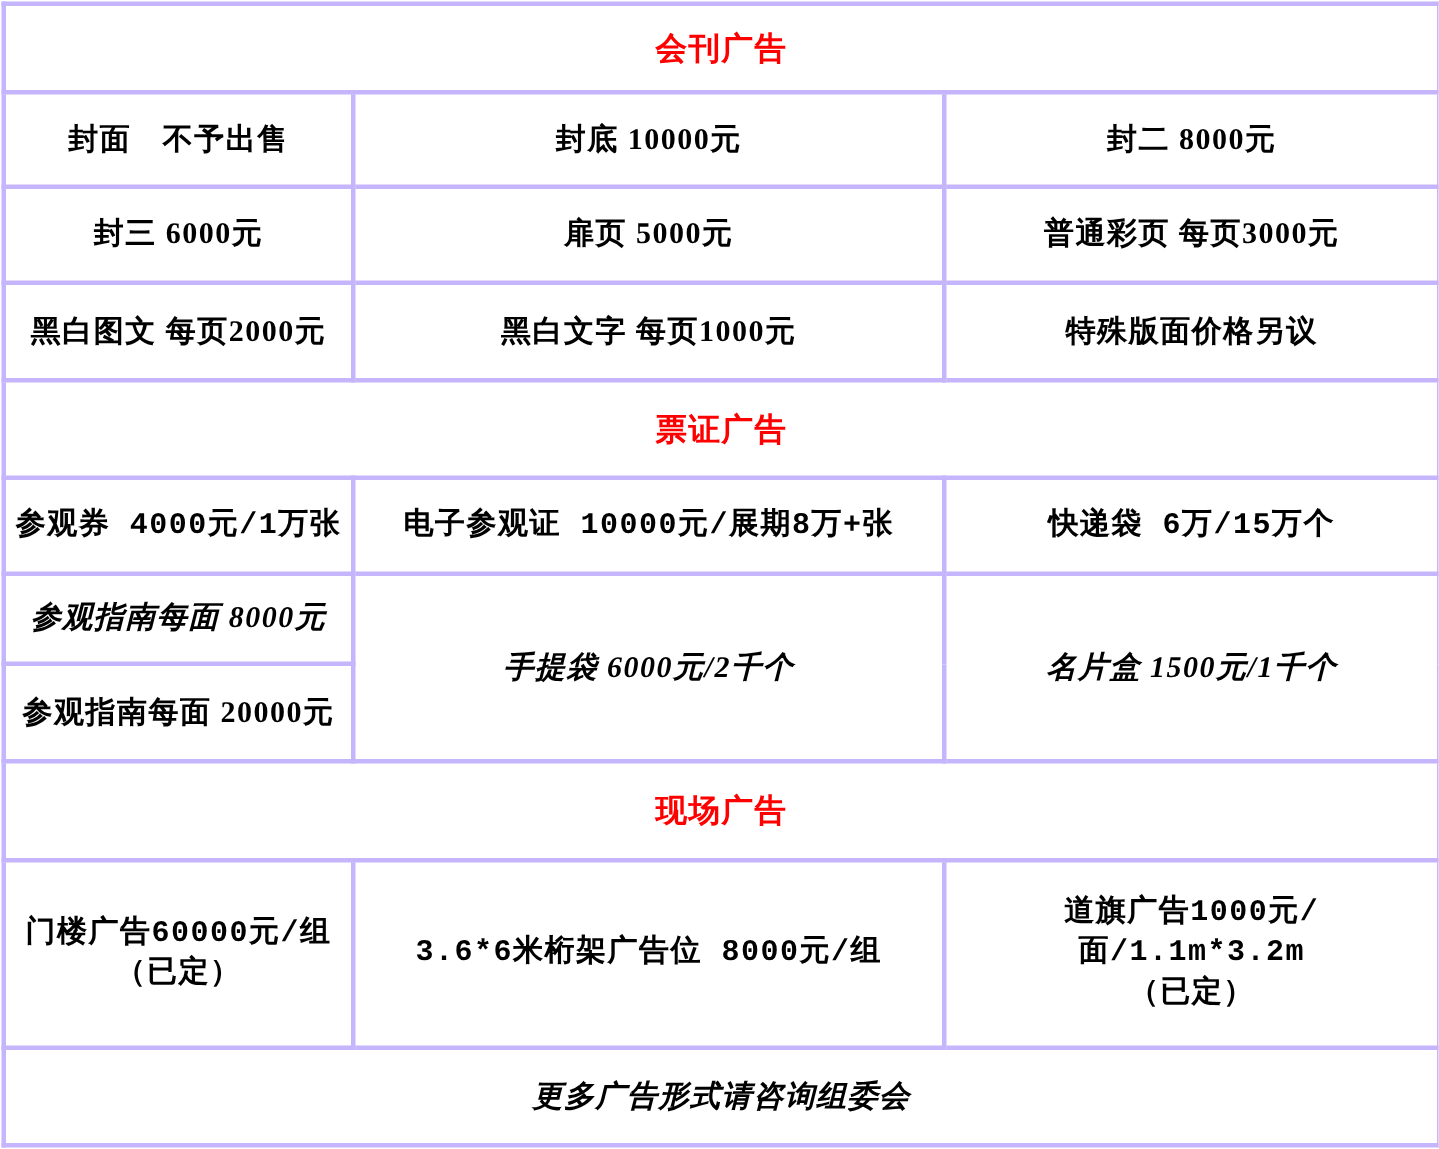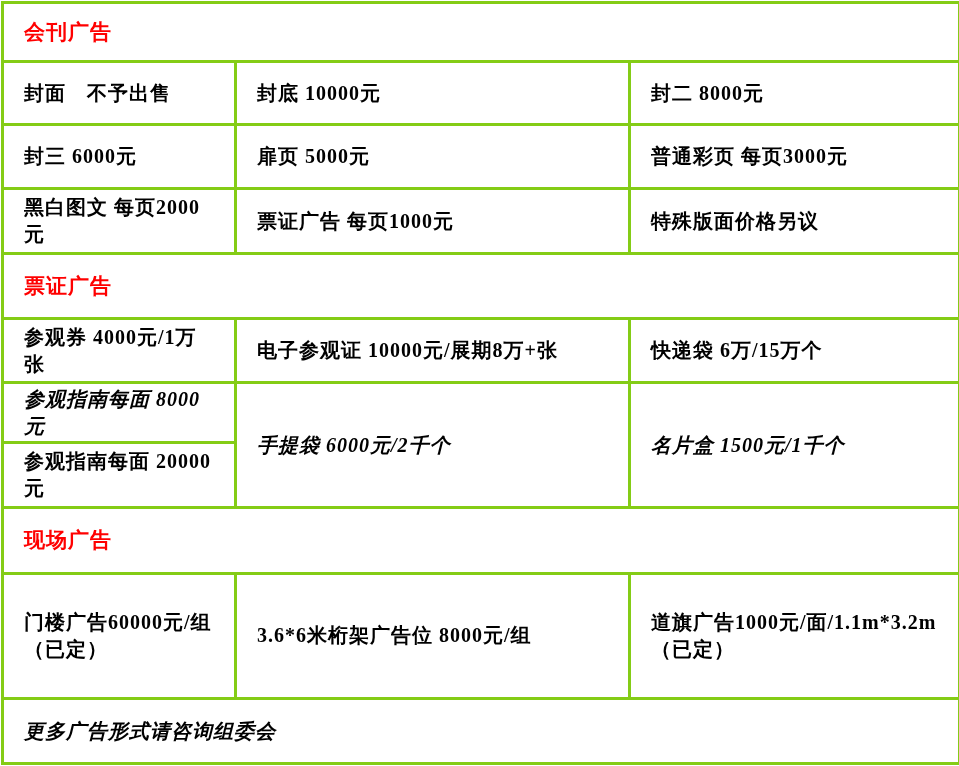--- a/index.html
+++ b/index.html
@@ -17,42 +17,43 @@
     border-collapse: collapse;
     table-layout: fixed;
     width: 957px;
     height: 764px;
     margin: 1px;
     font-family: "Liberation Serif", "DejaVu Serif", serif;
     font-weight: bold;
     color: #000000;
   }
   table.ad-table td {
-    border: 3px solid #84cc16;
+    border: 3px solid #c4b5fd;
+    text-align: center;
     vertical-align: middle;
     font-size: 20px;
-    padding: 0 20px;
+    padding: 0 4px;
     white-space: pre-line;
     line-height: 1.35;
     letter-spacing: 1px;
     overflow: hidden;
   }
   tr.section-row td {
     color: #ff0000;
     font-size: 21px;
   }
   
   tr.r-h1  { height: 58px; }
   tr.r-std { height: 63px; margin-left: 33px; }
   tr.r-h2  { height: 64px; }
-  tr.r-t1  { height: 64px; }
+  tr.r-t1  { height: 64px; font-family: Liberation Mono, monospace; }
   tr.r-g1  { height: 59px; font-style: italic; }
   tr.r-g2  { height: 64px; }
   tr.r-h3  { height: 65px; margin-left: 16px; }
-  tr.r-site{ height: 124px; }
+  tr.r-site{ height: 124px; font-family: Liberation Mono, monospace; }
   tr.r-foot{ height: 64px; font-style: italic; }
 </style>
 </head>
 <body>
 
 <div class="page">
   <table class="ad-table">
     <colgroup>
       <col style="width:233px">
       <col style="width:394px">
@@ -68,21 +69,21 @@
       <td>封底 10000元</td>
       <td>封二 8000元</td>
     </tr>
     <tr class="r-std">
       <td>封三 6000元</td>
       <td>扉页 5000元</td>
       <td>普通彩页 每页3000元</td>
     </tr>
     <tr class="r-h2">
       <td>黑白图文 每页2000元</td>
-      <td>票证广告 每页1000元</td>
+      <td>黑白文字 每页1000元</td>
       <td>特殊版面价格另议</td>
     </tr>
 
     <tr class="section-row r-h2">
       <td colspan="3">票证广告</td>
     </tr>
     <tr class="r-t1">
       <td>参观券 4000元/1万张</td>
       <td>电子参观证 10000元/展期8万+张</td>
       <td>快递袋 6万/15万个</td>

